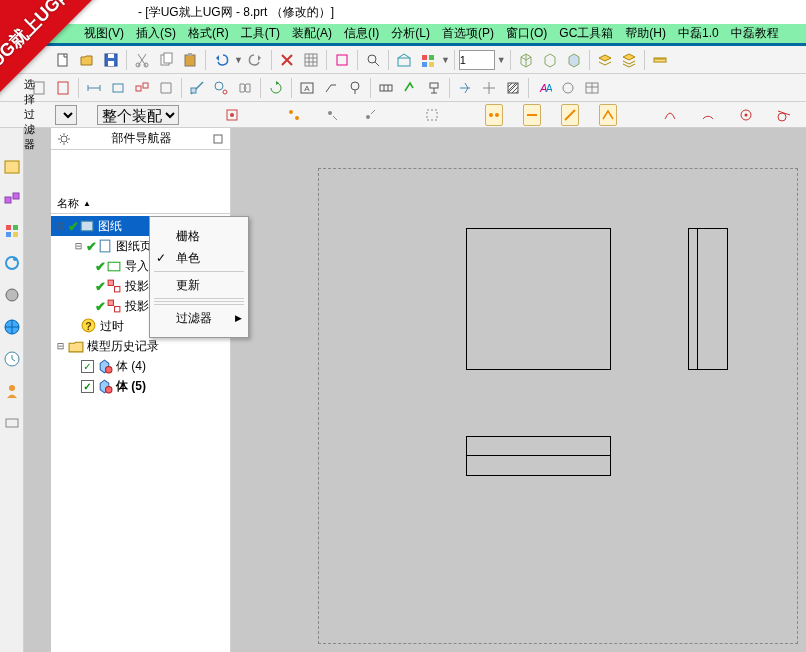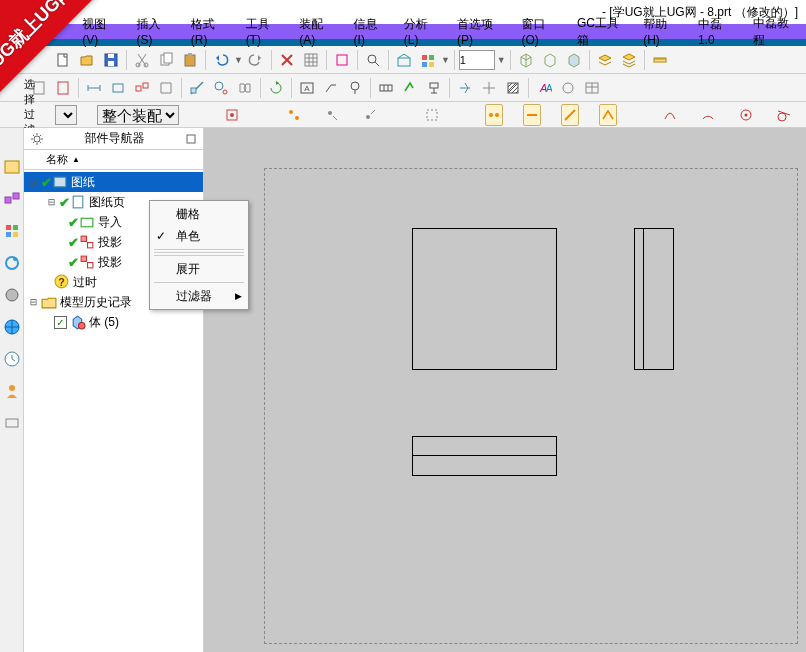--- a/index.html
+++ b/index.html
@@ -1,52 +1,52 @@
 <!DOCTYPE html>
 <html><head>
 <meta charset="utf-8">
 <style>
 * { box-sizing: border-box; margin: 0; padding: 0; font-family: "Microsoft YaHei", sans-serif; }
 body { width: 806px; height: 652px; background: #c8c8c8; overflow: hidden; position: relative; font-size: 12px; }
 
-.titlebar { height: 24px; background: #fff; padding: 0 8px; display: flex; align-items: center; font-size: 12px; justify-content: flex-end; }
-.menubar { height: 22px; background: #8b5cf6; padding: 0 8px; display: flex; align-items: center; gap: 12px; font-size: 12px; border-bottom: 7px solid #0369a1; }
+.titlebar { height: 24px; background: #fff; padding: 0 8px; display: flex; align-items: center; font-size: 12px; }
+.menubar { height: 22px; background: #86efac; padding: 0 8px; display: flex; align-items: center; gap: 4px; font-size: 12px; border-bottom: 3px solid #0369a1; }
 .menubar span { padding: 2px 4px; cursor: default; }
 
 .toolbar-row { height: 28px; background: #f4f4f4; border-bottom: 1px solid #d0d0d0; display: flex; align-items: center; padding: 0 4px; gap: 2px; }
 .tbtn { width: 22px; height: 22px; display: inline-flex; align-items: center; justify-content: center; border: 1px solid transparent; border-radius: 2px; }
 .tbtn svg { width: 16px; height: 16px; }
 .sep { width: 1px; height: 20px; background: #ccc; margin: 0 2px; }
 .cmd-input { width: 110px; height: 20px; border: 1px solid #999; font-size: 11px; padding: 0 4px; }
 .combo { height: 20px; border: 1px solid #999; font-size: 11px; background: #fff; }
 
 .filterbar { height: 26px; background: #f4f4f4; border-bottom: 1px solid #d0d0d0; display: flex; align-items: center; padding: 0 4px; gap: 20px; font-size: 11px; }
 .filterbar select { height: 20px; border: 1px solid #999; font-size: 15px; }
 
-.main { display: flex; height: calc(652px - 24px - 22px - 28px - 28px - 26px); }
+.main { display: flex; height: calc(652px - 24px - 22px - 28px - 28px - 26px); gap: 27px; }
 .sidebar-tabs { width: 24px; background: #f0f0f0; border-right: 1px solid #d0d0d0; display: flex; flex-direction: column; align-items: center; padding-top: 30px; gap: 14px; }
 .sidebar-tabs .tabicon { width: 18px; height: 18px; }
 
 .nav-panel { width: 180px; background: #fff; border-right: 1px solid #d0d0d0; display: flex; flex-direction: column; position: relative; }
 .nav-header { height: 22px; display: flex; align-items: center; padding: 0 6px; font-size: 12px; border-bottom: 1px solid #d0d0d0; justify-content: space-between; }
 .nav-header .gear { width: 14px; height: 14px; }
-.nav-colhdr { height: 20px; border-bottom: 1px solid #d0d0d0; display: flex; align-items: center; padding: 0 22px; font-size: 11px; }
+.nav-colhdr { height: 20px; border-bottom: 1px solid #d0d0d0; display: flex; align-items: center; padding: 0 6px; font-size: 11px; margin-top: 44px; }
 .tree { flex: 1; overflow: auto; font-size: 12px; padding: 2px 0; }
 .tree-row { height: 20px; display: flex; align-items: center; white-space: nowrap; padding-left: 4px; }
 .tree-row .twisty { width: 11px; height: 11px; margin-right: 2px; font-size: 9px; line-height: 11px; text-align: center; color: #555; }
 .tree-row .chk { width: 13px; height: 13px; border: 1px solid #666; margin-right: 3px; display: inline-flex; align-items: center; justify-content: center; font-size: 10px; color: #090; background:#fff; }
 .tree-row .chk.ticked::before { content: "✓"; color: #080; }
 .tree-row .ico { width: 16px; height: 16px; margin-right: 3px; display: inline-flex; align-items: center; justify-content: center; }
 .tree-row.selected { background: #0a64c8; color: #fff; }
 
 .canvas { flex: 1; background: #c8c8c8; position: relative; }
 .sheet-border { position: absolute; left: 60px; top: 40px; right: 8px; bottom: 8px; border: 1.5px dashed #888; }
 .shape { position: absolute; border: 1.8px solid #000; }
 
-.context-menu { position: absolute; left: 149px; top: 200px; width: 100px; background: #f8f8f8; border: 1px solid #999; box-shadow: 2px 2px 4px rgba(0,0,0,0.25); z-index: 50; padding: 2px 0; }
+.context-menu { position: absolute; left: 149px; top: 216px; width: 100px; background: #f8f8f8; border: 1px solid #999; box-shadow: 2px 2px 4px rgba(0,0,0,0.25); z-index: 50; padding: 8px 0; }
 .context-menu .mi { height: 22px; display: flex; align-items: center; padding: 0 8px 0 26px; font-size: 12px; position: relative; }
 .context-menu .msep { height: 1px; background: #ccc; margin: 2px 4px; }
 .context-menu .mi .check { position: absolute; left: 6px; }
 .context-menu .mi .arrow { position: absolute; right: 6px; font-size: 9px; }
 
 .watermark { position: absolute; left: -24px; top: -24px; width: 200px; height: 200px; z-index: 100; pointer-events: none; }
 .wm-triangle { position: absolute; width: 0; height: 0; border-left: 140px solid #d80d18; border-bottom: 140px solid transparent; filter: drop-shadow(1px 1px 2px rgba(0,0,0,0.3)); }
 .wm-text { position: absolute; top: 44px; left: -14px; color: #fff; font-size: 18px; font-weight: bold; transform: rotate(-45deg); white-space: nowrap; text-shadow: 0 0 2px rgba(0,0,0,0.5); }
 
 .greencheck { color: #2a2; font-weight: bold; font-size: 13px; }
@@ -585,20 +585,30 @@
       </div>
 
       <div class="tree-row" style="padding-left:30px">
         <span class="chk ticked"></span>
         <span class="ico">
             <svg viewBox="0 0 15 15">
               <path d="M3 5l4-3 4 3v6l-4 3-4-3z" fill="#9cf" stroke="#36a"></path>
               <circle cx="11" cy="11" r="3" fill="#f66" stroke="#a22"></circle>
             </svg>
           </span>
+        <span>体 (4)</span>
+      </div>
+      <div class="tree-row" style="padding-left:30px;font-weight:bold">
+        <span class="chk ticked"></span>
+        <span class="ico">
+            <svg viewBox="0 0 15 15">
+              <path d="M3 5l4-3 4 3v6l-4 3-4-3z" fill="#9cf" stroke="#36a"></path>
+              <circle cx="11" cy="11" r="3" fill="#f66" stroke="#a22"></circle>
+            </svg>
+          </span>
         <span>体 (5)</span>
       </div>
 
     </div>
   </div>
 
   <div class="canvas">
     <div class="sheet-border"></div>
     <div class="shape" style="left:208px;top:100px;width:145px;height:142px"></div>
     <div class="shape" style="left:430px;top:100px;width:40px;height:142px">
@@ -613,23 +623,23 @@
 
 <div class="context-menu">
   <div class="mi">
       <span>栅格</span>
     </div>
   <div class="mi">
       <span class="check">✓</span>
       <span>单色</span>
     </div>
   <div class="msep"></div>
+  <div class="mi">
+      <span>更新</span>
+    </div>
   <div class="msep"></div>
   <div class="msep"></div>
-  <div class="mi">
-      <span>展开</span>
-    </div>
   <div class="msep"></div>
   <div class="mi">
       <span>过滤器</span>
       <span class="arrow">▶</span>
     </div>
 </div>
 
 </body></html>

